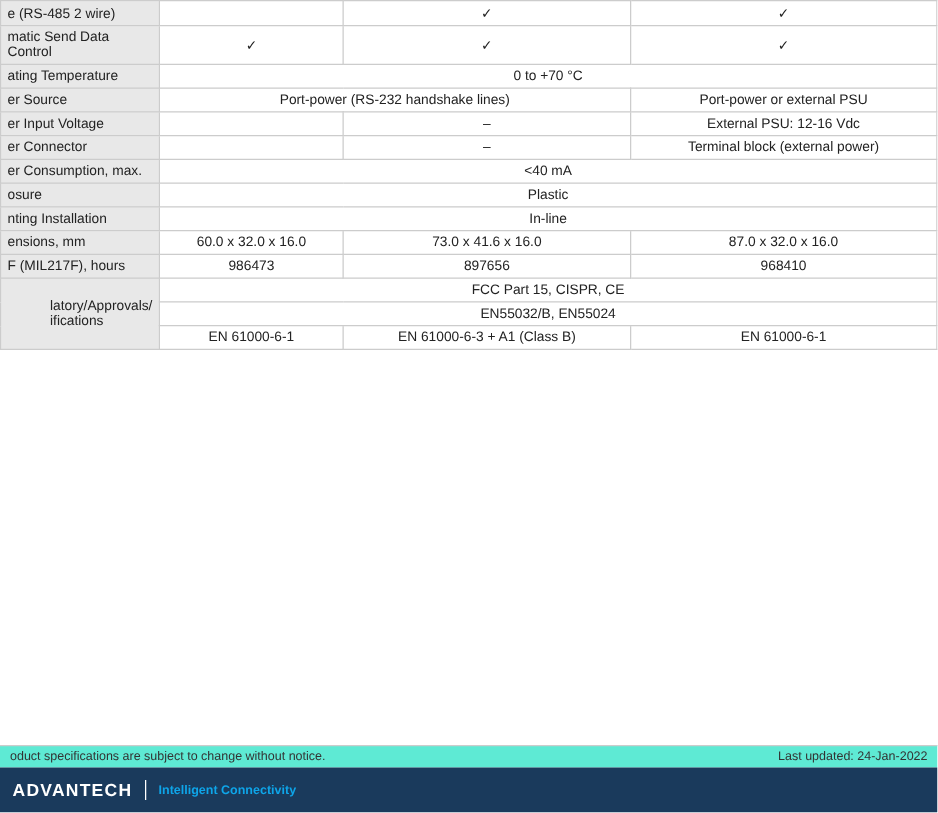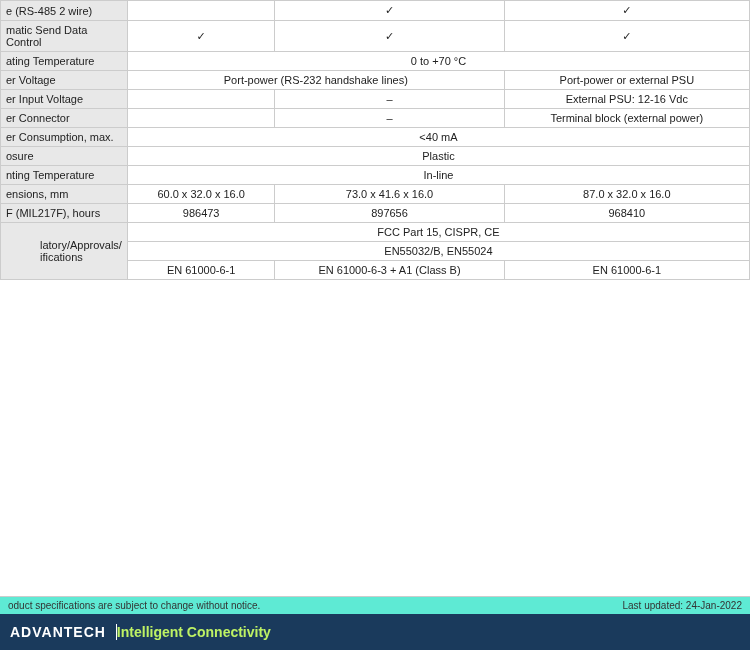--- a/index.html
+++ b/index.html
@@ -58,25 +58,26 @@
       padding: 0 10px;
     }
 
     .footer-logo {
       color: white;
       font-weight: bold;
       font-size: 14px;
       letter-spacing: 1px;
       border-right: 1px solid #fff;
       padding-right: 10px;
+      margin-right: 10px;
     }
 
     .footer-tagline {
-      color: #bef264;
-      font-size: 14px;
+      color: #0ea5e9;
+      font-size: 10px;
       font-weight: bold;
     }
 
     .footer-notice-bar {
       position: absolute;
       bottom: 36px;
       left: 0;
       width: 100%;
       display: flex;
       justify-content: space-between;
@@ -107,21 +108,21 @@
         <td class="col-val"><span>✓</span></td>
         <td class="col-val"><span>✓</span></td>
       </tr>
 
       <tr>
         <td class="col-label">ating Temperature</td>
         <td class="col-val full-span" colspan="3">0 to +70 °C</td>
       </tr>
 
       <tr>
-        <td class="col-label">er Voltage</td>
+        <td class="col-label">er Source</td>
         <td class="col-val" colspan="2">Port-power (RS-232 handshake lines)</td>
         <td class="col-val">Port-power or external PSU</td>
       </tr>
 
       <tr>
         <td class="col-label">er Input Voltage</td>
         <td class="col-val"></td>
         <td class="col-val">–</td>
         <td class="col-val">External PSU: 12-16 Vdc</td>
       </tr>
@@ -137,21 +138,21 @@
         <td class="col-label">er Consumption, max.</td>
         <td class="col-val full-span" colspan="3">&lt;40 mA</td>
       </tr>
 
       <tr>
         <td class="col-label">osure</td>
         <td class="col-val full-span" colspan="3">Plastic</td>
       </tr>
 
       <tr>
-        <td class="col-label">nting Temperature</td>
+        <td class="col-label">nting Installation</td>
         <td class="col-val full-span" colspan="3">In-line</td>
       </tr>
 
       <tr>
         <td class="col-label">ensions, mm</td>
         <td class="col-val">60.0 x 32.0 x 16.0</td>
         <td class="col-val">73.0 x 41.6 x 16.0</td>
         <td class="col-val">87.0 x 32.0 x 16.0</td>
       </tr>
 

